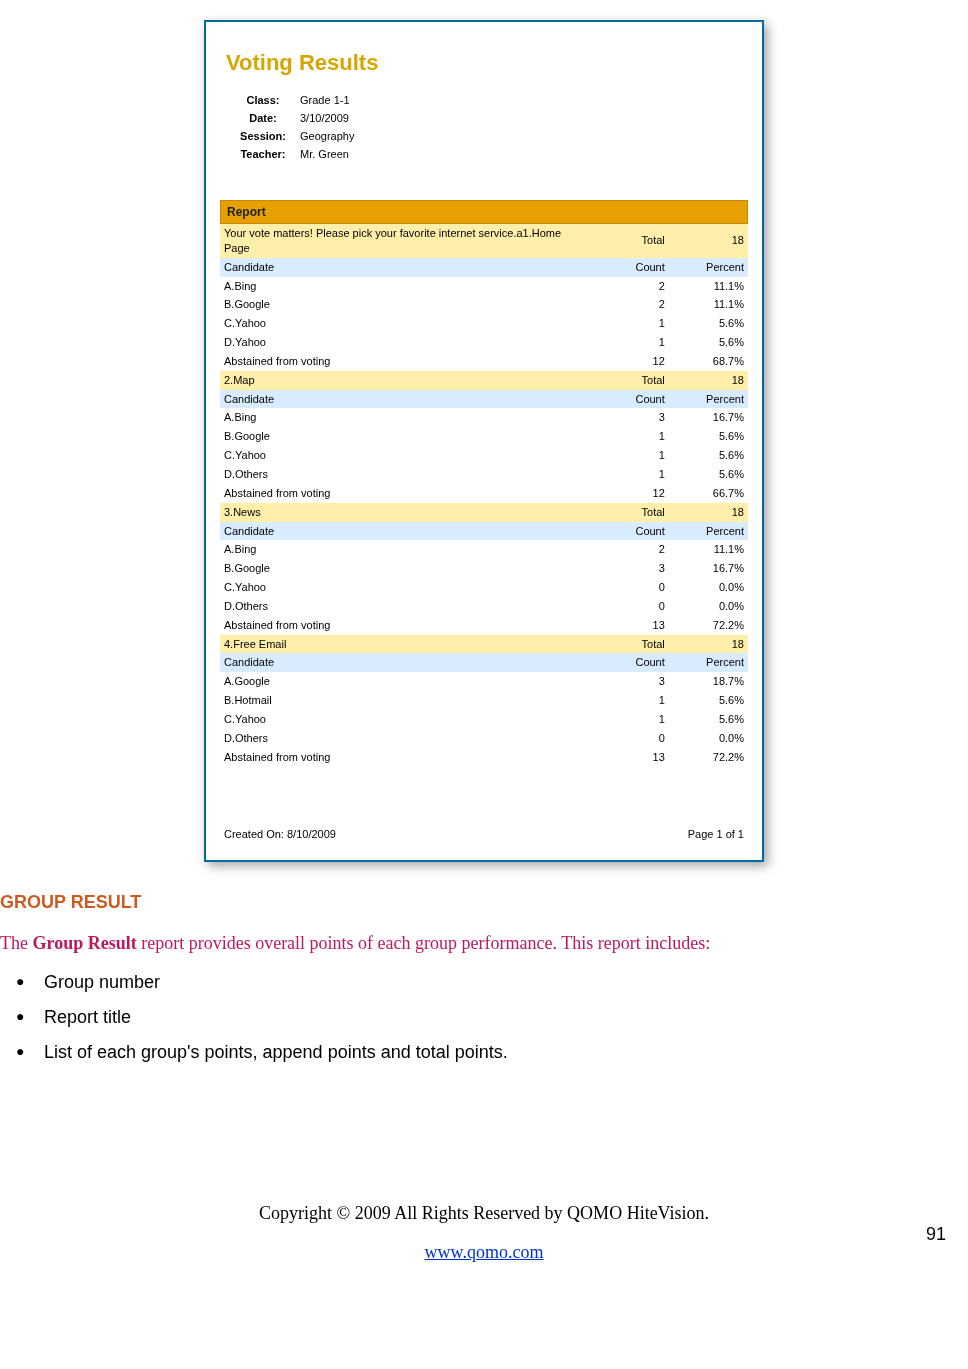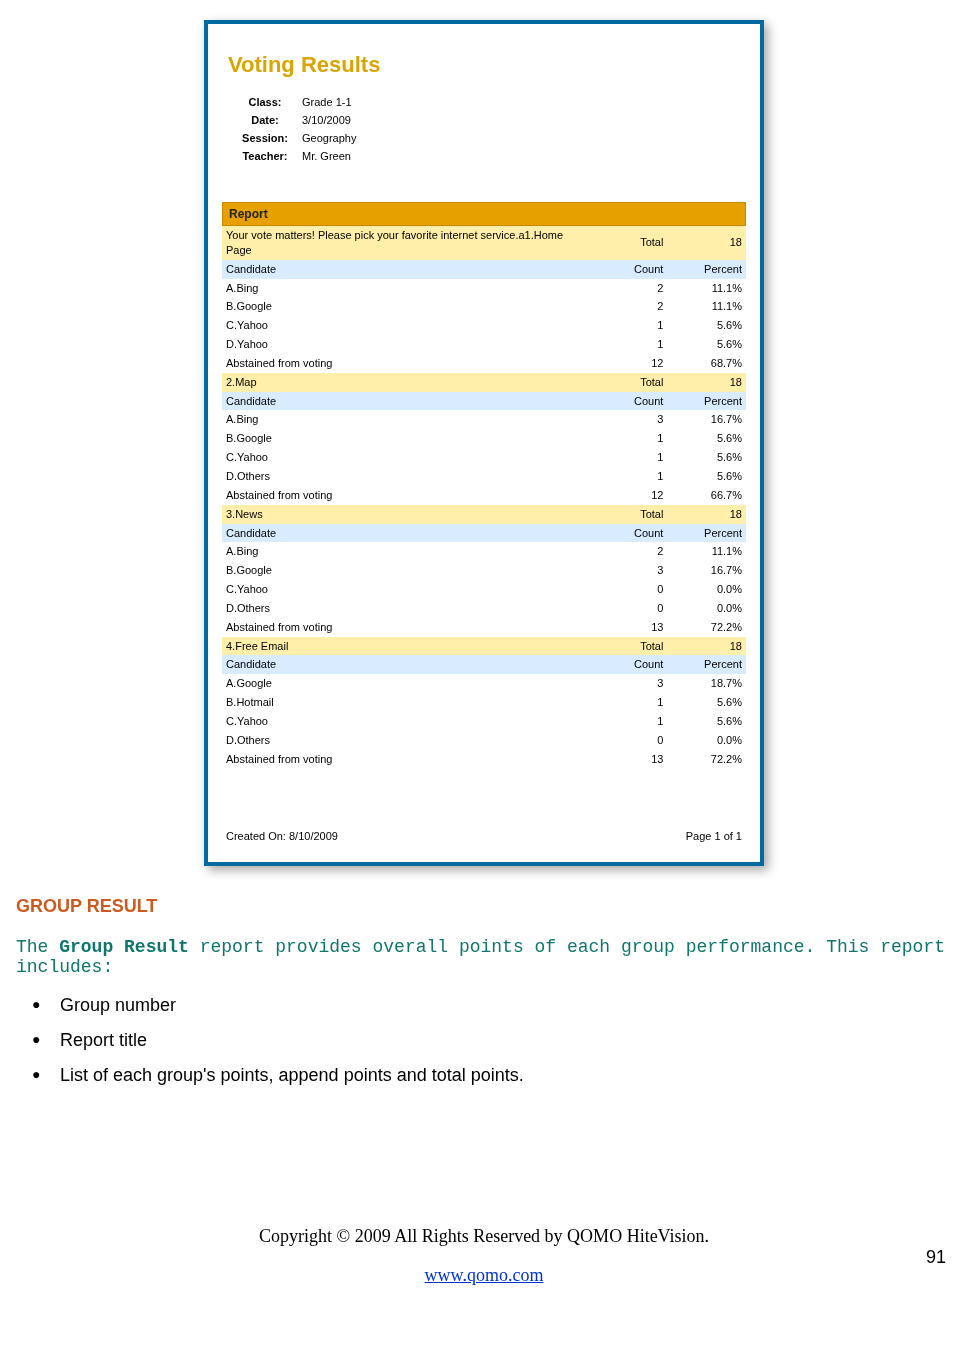--- a/index.html
+++ b/index.html
@@ -11,21 +11,21 @@
     }
     .page-wrap {
       width: 968px;
       padding: 20px 0 10px 0;
       box-sizing: border-box;
     }
     .report-shot {
       width: 560px;
       margin: 0 auto 30px auto;
       background: #fff;
-      border: 4px solid #0369a1;
+      border: 2px solid #0369a1;
       box-shadow: 4px 4px 10px rgba(0,0,0,0.35);
       padding: 10px 14px 20px 14px;
       box-sizing: border-box;
     }
     .vr-title {
       font-family: "Segoe UI", Arial, sans-serif;
       font-size: 22px;
       color: #d9a500;
       font-weight: 600;
       padding: 18px 6px 6px 6px;
@@ -72,34 +72,34 @@
     .foot-row {
       display: flex;
       justify-content: space-between;
       font-size: 11px;
       margin-top: 62px;
       padding: 0 4px;
       gap: 20px;
     }
     
     .doc-body {
-      padding: 0 16px;
+      padding: 0 0;
     }
     .h-orange {
       color: #cf5a1f;
       font-weight: 700;
       font-size: 18px;
       margin: 10px 0 20px 0;
       font-family: Arial, sans-serif;
     }
     .para {
       font-size: 18px;
       margin: 8px 0 18px 0;
-      font-family: Liberation Mono, monospace;
-      color: #0f766e;
+      font-family: Liberation Serif, serif;
+      color: #be185d;
     }
     .para b { font-weight: 700; }
     ul.bullets {
       list-style: none;
       padding-left: 44px;
       margin: 0;
     }
     ul.bullets li {
       font-size: 18px;
       margin: 10px 0 14px 0;

